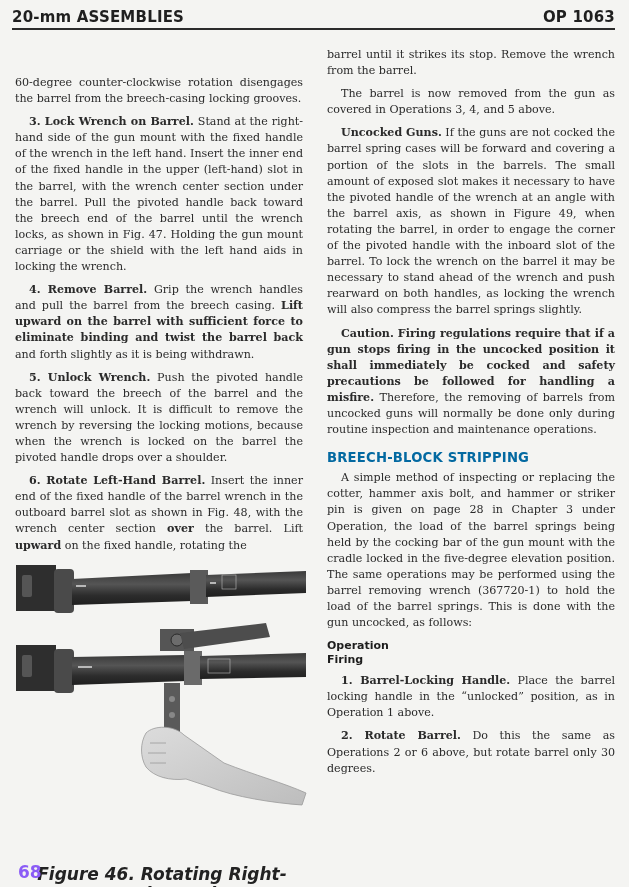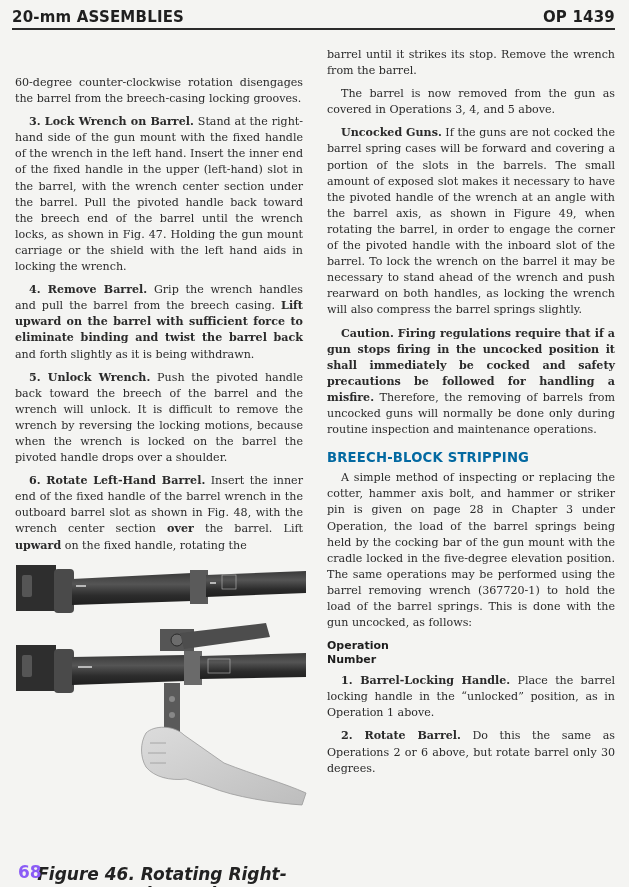--- a/index.html
+++ b/index.html
@@ -54,21 +54,21 @@
     position: absolute; left: 18px; top: 862px;
     font-family: "DejaVu Sans", sans-serif; font-weight: bold;
     font-size: 17px; color: #8b5cf6;
   }
 </style>
 </head>
 <body>
 
 <div class="header">
   <span class="left">20-mm ASSEMBLIES</span>
-  <span class="right">OP 1439</span>
+  <span class="right">OP 1063</span>
 </div>
 
 <div class="col left">
   <p class="noindent"><span>60-degree counter-clockwise rotation disengages the barrel from the breech-casing locking grooves.</span></p>
   <p><span class="b">3. Lock Wrench on Barrel.</span><span> Stand at the right-hand side of the gun mount with the fixed handle of the wrench in the left hand. Insert the inner end of the fixed handle in the upper (left-hand) slot in the barrel, with the wrench center section under the barrel. Pull the pivoted handle back toward the breech end of the barrel until the wrench locks, as shown in Fig. 47. Holding the gun mount carriage or the shield with the left hand aids in locking the wrench.</span></p>
   <p><span class="b">4. Remove Barrel.</span><span> Grip the wrench handles and pull the barrel from the breech casing. </span><span class="b">Lift upward on the barrel with sufficient force to eliminate binding and twist the barrel back</span><span> and forth slightly as it is being withdrawn.</span></p>
   <p><span class="b">5. Unlock Wrench.</span><span> Push the pivoted handle back toward the breech of the barrel and the wrench will unlock. It is difficult to remove the wrench by reversing the locking motions, because when the wrench is locked on the barrel the pivoted handle drops over a shoulder.</span></p>
   <p><span class="b">6. Rotate Left-Hand Barrel.</span><span> Insert the inner end of the fixed handle of the barrel wrench in the outboard barrel slot as shown in Fig. 48, with the wrench center section </span><span class="b">over</span><span> the barrel. Lift </span><span class="b">upward</span><span> on the fixed handle, rotating the</span></p>
 </div>
 
@@ -129,19 +129,19 @@
 
 <div class="col right">
   <p class="noindent"><span>barrel until it strikes its stop. Remove the wrench from the barrel.</span></p>
   <p><span>The barrel is now removed from the gun as covered in Operations 3, 4, and 5 above.</span></p>
   <p><span class="b">Uncocked Guns.</span><span> If the guns are not cocked the barrel spring cases will be forward and covering a portion of the slots in the barrels. The small amount of exposed slot makes it necessary to have the pivoted handle of the wrench at an angle with the barrel axis, as shown in Figure 49, when rotating the barrel, in order to engage the corner of the pivoted handle with the inboard slot of the barrel. To lock the wrench on the barrel it may be necessary to stand ahead of the wrench and push rearward on both handles, as locking the wrench will also compress the barrel springs slightly.</span></p>
   <p><span class="b">Caution.</span><span class="b"> Firing regulations require that if a gun stops firing in the uncocked position it shall immediately be cocked and safety precautions be followed for handling a misfire.</span><span> Therefore, the removing of barrels from uncocked guns will normally be done only during routine inspection and maintenance operations.</span></p>
   <div class="section-heading">BREECH-BLOCK STRIPPING</div>
   <p><span>A simple method of inspecting or replacing the cotter, hammer axis bolt, and hammer or striker pin is given on page 28 in Chapter 3 under Operation, the load of the barrel springs being held by the cocking bar of the gun mount with the cradle locked in the five-degree elevation position. The same operations may be performed using the barrel removing wrench (367720-1) to hold the load of the barrel springs. This is done with the gun uncocked, as follows:</span></p>
   <div class="sub-heading">
     <div>Operation</div>
-    <div>Number</div>
+    <div>Firing</div>
   </div>
   <p><span class="b">1. Barrel-Locking Handle.</span><span> Place the barrel locking handle in the “unlocked” position, as in Operation 1 above.</span></p>
   <p><span class="b">2. Rotate Barrel.</span><span> Do this the same as Operations 2 or 6 above, but rotate barrel only 30 degrees.</span></p>
 </div>
 
 <div class="page-number">68</div>
 
 </body></html>

